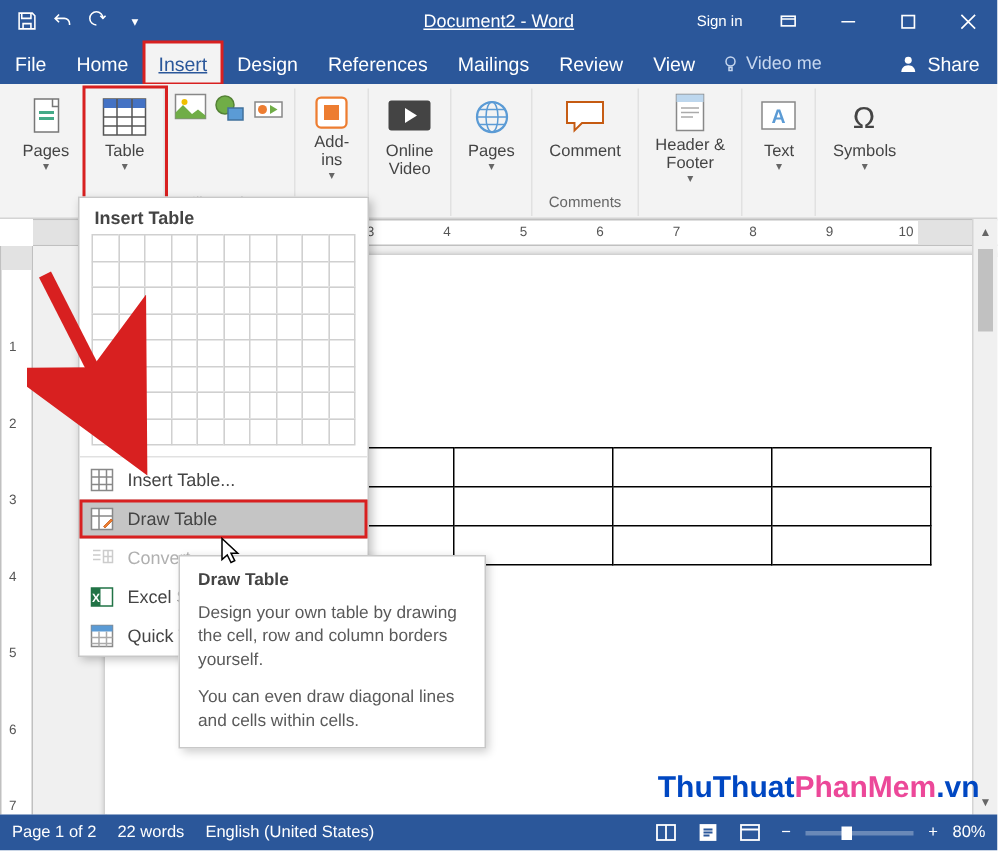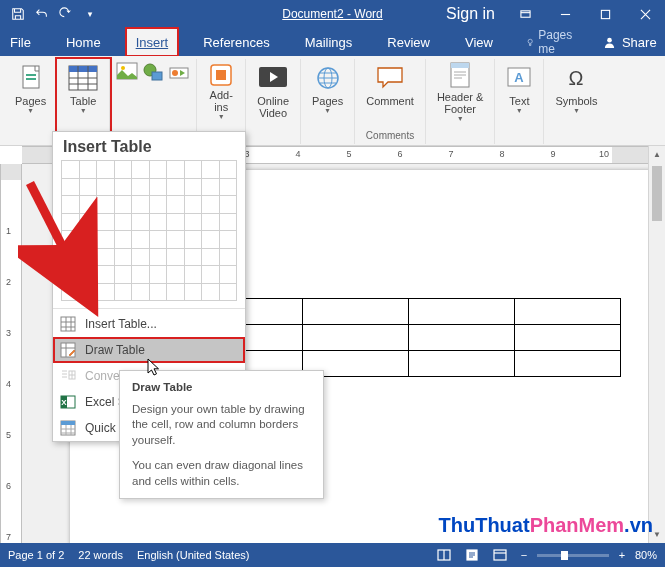--- a/index.html
+++ b/index.html
@@ -5,26 +5,26 @@
   * { box-sizing: border-box; margin: 0; padding: 0; font-family: "Segoe UI", Arial, sans-serif; }
   body { width: 665px; height: 567px; overflow: hidden; background: #fff; position: relative; user-select: none; }
 
   
   .titlebar { background: #2b579a; height: 28px; display: flex; align-items: center; color: #fff; font-size: 12px; position: relative; }
   .qat { display: flex; align-items: center; gap: 0; padding-left: 6px; }
   .qat-btn { width: 24px; height: 28px; display: flex; align-items: center; justify-content: center; color: #fff; }
   .qat-btn svg { width: 14px; height: 14px; stroke: #fff; fill: none; stroke-width: 1.2; }
   .title-center { position: absolute; left: 50%; transform: translateX(-50%); text-decoration: underline; }
   .title-right { position: absolute; right: 0; display: flex; align-items: center; height: 28px; }
-  .sign-in { padding: 0 10px; font-size: 16px; }
+  .sign-in { padding: 0 10px; font-size: 10px; }
   .win-btn { width: 40px; height: 28px; display: flex; align-items: center; justify-content: center; }
   .win-btn svg { width: 11px; height: 11px; stroke: #fff; fill: none; stroke-width: 1.2; }
 
   
-  .menurow { background: #2b579a; height: 28px; display: flex; align-items: center; color: #fff; font-size: 13px; position: relative; gap: 15px; }
+  .menurow { background: #2b579a; height: 28px; display: flex; align-items: center; color: #fff; font-size: 13px; position: relative; }
   .menu-item { padding: 0 10px; height: 28px; display: flex; align-items: center; }
   .menu-item.active { background: #f3f3f3; color: #2b579a; text-decoration: underline; }
   .insert-box { outline: 2px solid #d82020; outline-offset: -1px; }
   .tell-me { display: flex; align-items: center; gap: 4px; color: #c7d7ef; margin-left: 8px; font-size: 12px; }
   .share { margin-left: auto; display: flex; align-items: center; gap: 6px; padding: 0 12px; height: 28px; }
   .share svg { width: 13px; height: 13px; fill: #fff; }
 
   
   .ribbon { background: #f3f3f3; height: 90px; border-bottom: 1px solid #d4d4d4; display: flex; padding: 3px 0 0 4px; position: relative; }
   .group { display: flex; flex-direction: column; align-items: center; padding: 0 6px; border-right: 1px solid #e1e1e1; height: 85px; }
@@ -45,21 +45,21 @@
   .ruler-v .num { position: absolute; left: 5px; font-size: 9px; color: #555; transform: translateY(-50%); }
 
   
   .doc-area { position: absolute; top: 164px; left: 22px; right: 0; bottom: 24px; background: #f0f0f0; overflow: hidden; }
   .page { position: absolute; top: 6px; left: 48px; width: 700px; height: 700px; background: #fff; box-shadow: 0 0 4px rgba(0,0,0,.3); }
   .doc-table { position: absolute; top: 128px; left: 20px; border-collapse: collapse; }
   .doc-table td { border: 1px solid #000; width: 106px; height: 26px; }
 
   
   .table-menu { position: absolute; top: 131px; left: 52px; width: 194px; background: #fff; border: 1px solid #c8c8c8; box-shadow: 2px 2px 6px rgba(0,0,0,.25); z-index: 10; font-size: 12px; color: #333; }
-  .table-menu .hdr { padding: 6px 10px 4px; font-weight: 600; font-size: 16px; color: #444; }
+  .table-menu .hdr { padding: 6px 10px 4px; font-weight: 600; font-size: 12px; color: #444; }
   .grid-picker { padding: 0 8px 6px; }
   .grid-picker-inner { display: grid; grid-template-columns: repeat(10, 17.5px); grid-template-rows: repeat(8, 17.5px); }
   .grid-cell { border: 1px solid #d0d0d0; background: #fff; margin: 0 -1px -1px 0; }
   .menu-sep { height: 1px; background: #e1e1e1; margin: 2px 0; }
   .menu-row { display: flex; align-items: center; height: 26px; padding: 0 8px 0 6px; gap: 8px; color: #444; }
   .menu-row.hl { background: #c5c5c5; position: relative; }
   .menu-row.disabled { color: #b0b0b0; }
   .menu-row .mi-icon { width: 18px; height: 18px; display: flex; align-items: center; justify-content: center; flex-shrink: 0; }
   .menu-row .mi-icon svg { width: 16px; height: 16px; }
   .menu-row .arrow { margin-left: auto; font-size: 9px; color: #666; }
@@ -144,30 +144,31 @@
           <path d="M1 1l10 10M11 1L1 11"></path>
         </svg>
       </div>
   </div>
 </div>
 
 <div class="menurow">
   <div class="menu-item">File</div>
   <div class="menu-item">Home</div>
   <div class="menu-item active insert-box">Insert</div>
+  <div class="menu-item">Design</div>
   <div class="menu-item">References</div>
   <div class="menu-item">Mailings</div>
   <div class="menu-item">Review</div>
   <div class="menu-item">View</div>
   <div class="tell-me">
     <svg width="12" height="12" viewBox="0 0 12 12" fill="none" stroke="#c7d7ef">
         <circle cx="6" cy="5" r="3"></circle>
         <path d="M5 9h2v2H5z"></path>
       </svg>
-    <span>Pages me</span>
+    <span>Video me</span>
   </div>
   <div class="share">
     <svg viewBox="0 0 14 14">
         <circle cx="7" cy="4.5" r="2.5"></circle>
         <path d="M2 13c0-3 2-5 5-5s5 2 5 5z"></path>
       </svg>
     <span>Share</span>
   </div>
 </div>
 

